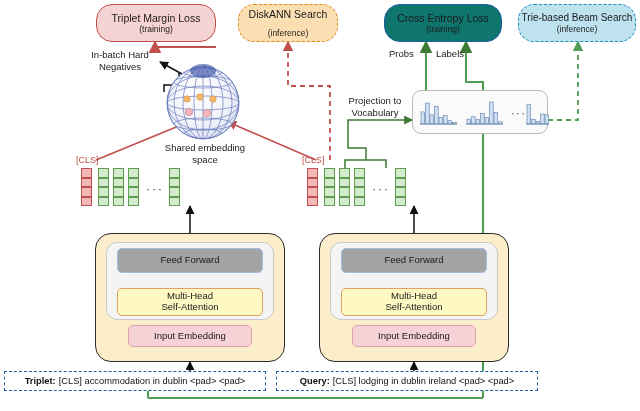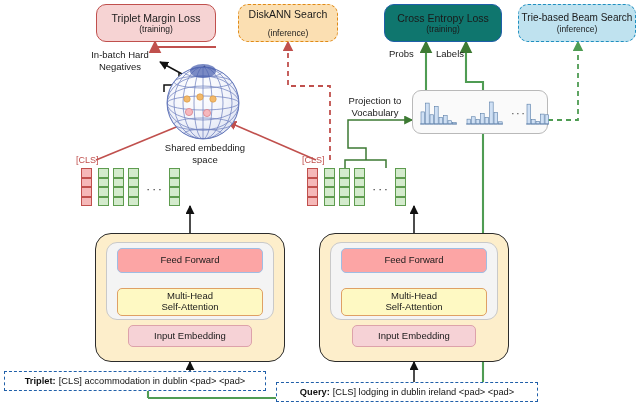--- a/index.html
+++ b/index.html
@@ -4,42 +4,42 @@
 <style>
   html,body{margin:0;padding:0;background:#ffffff;}
   body{width:640px;height:411px;position:relative;overflow:hidden;
        font-family:"Liberation Sans","DejaVu Sans",sans-serif;
        -webkit-font-smoothing:antialiased;}
   #stage{position:absolute;left:0;top:0;width:640px;height:411px;}
   svg#wires{position:absolute;left:0;top:0;width:640px;height:411px;pointer-events:none;}
 
   .box{position:absolute;box-sizing:border-box;display:flex;flex-direction:column;
        align-items:center;justify-content:center;text-align:center;line-height:1.18;}
-  .top-box{border-radius:10px;}
+  .top-box{border-radius:16px;}
   .top-title{font-size:10.5px;color:#1a1a1a;}
   .top-sub{font-size:8.5px;color:#1a1a1a;}
 
   .b-triplet{background:#f6d3d3;border:1.6px solid #c0504d;}
   .b-diskann{background:#fbdfb2;border:1.6px dashed #e08a17;}
   .b-crossent{background:#0f766e;border:1.6px solid #1f5fa9;}
   .b-trie{background:#bfe2ef;border:1.6px dashed #1f8fc0;}
 
   .lbl{position:absolute;font-size:9.5px;color:#1a1a1a;white-space:nowrap;}
   .lbl.c{text-align:center;}
   .cls-lbl{position:absolute;font-size:9px;color:#c0504d;white-space:nowrap;}
 
   
   .enc-outer{position:absolute;box-sizing:border-box;background:#fdeecb;
              border:1.7px solid #2b2b2b;border-radius:16px;}
   .enc-inner{position:absolute;box-sizing:border-box;background:#f4f4f4;
              border:1.4px solid #c9c9c9;border-radius:11px;}
   .sub-box{position:absolute;box-sizing:border-box;display:flex;align-items:center;
            justify-content:center;text-align:center;border-radius:5px;
            font-size:9.5px;color:#1a1a1a;line-height:1.15;}
-  .sb-ff{background:#fca5a5;border:1.2px solid #9fbde3;}
+  .sb-ff{background:#a3a3a3;border:1.2px solid #9fbde3;}
   .sb-mha{background:#fef9c3;border:1.2px solid #dfa065;}
   .sb-ie{background:#f6d2d6;border:1.2px solid #dda2aa;}
 
   
   .tokcol{position:absolute;box-sizing:border-box;display:flex;flex-direction:column;}
   .tokcol .cell{flex:1;box-sizing:border-box;}
   .tc-red .cell{background:#f5b8b8;border:0.9px solid #c0504d;}
   .tc-green .cell{background:#d4ebcd;border:0.9px solid #5e9c4f;}
   .ellip{position:absolute;font-size:13px;color:#444;letter-spacing:1.6px;}
 
@@ -307,18 +307,18 @@
   </div>
   <div class="sub-box sb-ie" style="left:352px;top:325px;width:124px;height:22px;">
     <span>Input Embedding</span>
   </div>
 
   <div class="inbox" style="left:4px;top:371px;width:262px;height:20px;">
     <b>Triplet:</b>
     <span>[CLS] accommodation in dublin &lt;pad&gt; &lt;pad&gt;</span>
   </div>
 
-  <div class="inbox" style="left:276px;top:382px;width:262px;height:20px;">
+  <div class="inbox" style="left:276px;top:371px;width:262px;height:20px;">
     <b>Query:</b>
     <span>[CLS] lodging in dublin ireland &lt;pad&gt; &lt;pad&gt;</span>
   </div>
 
 </div>
 
 </body></html>

